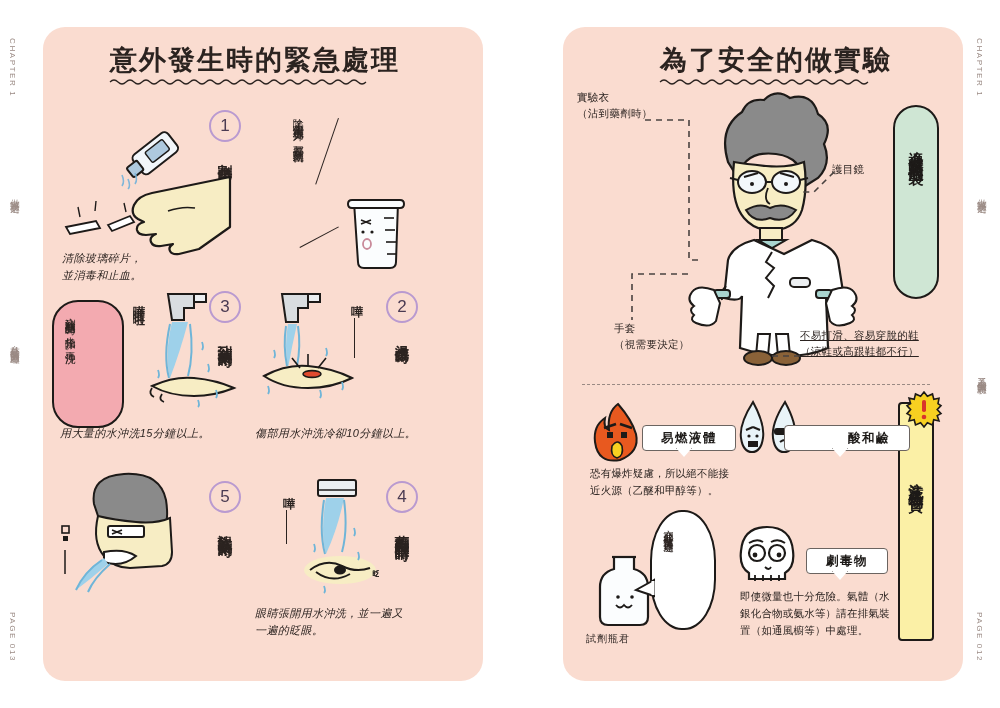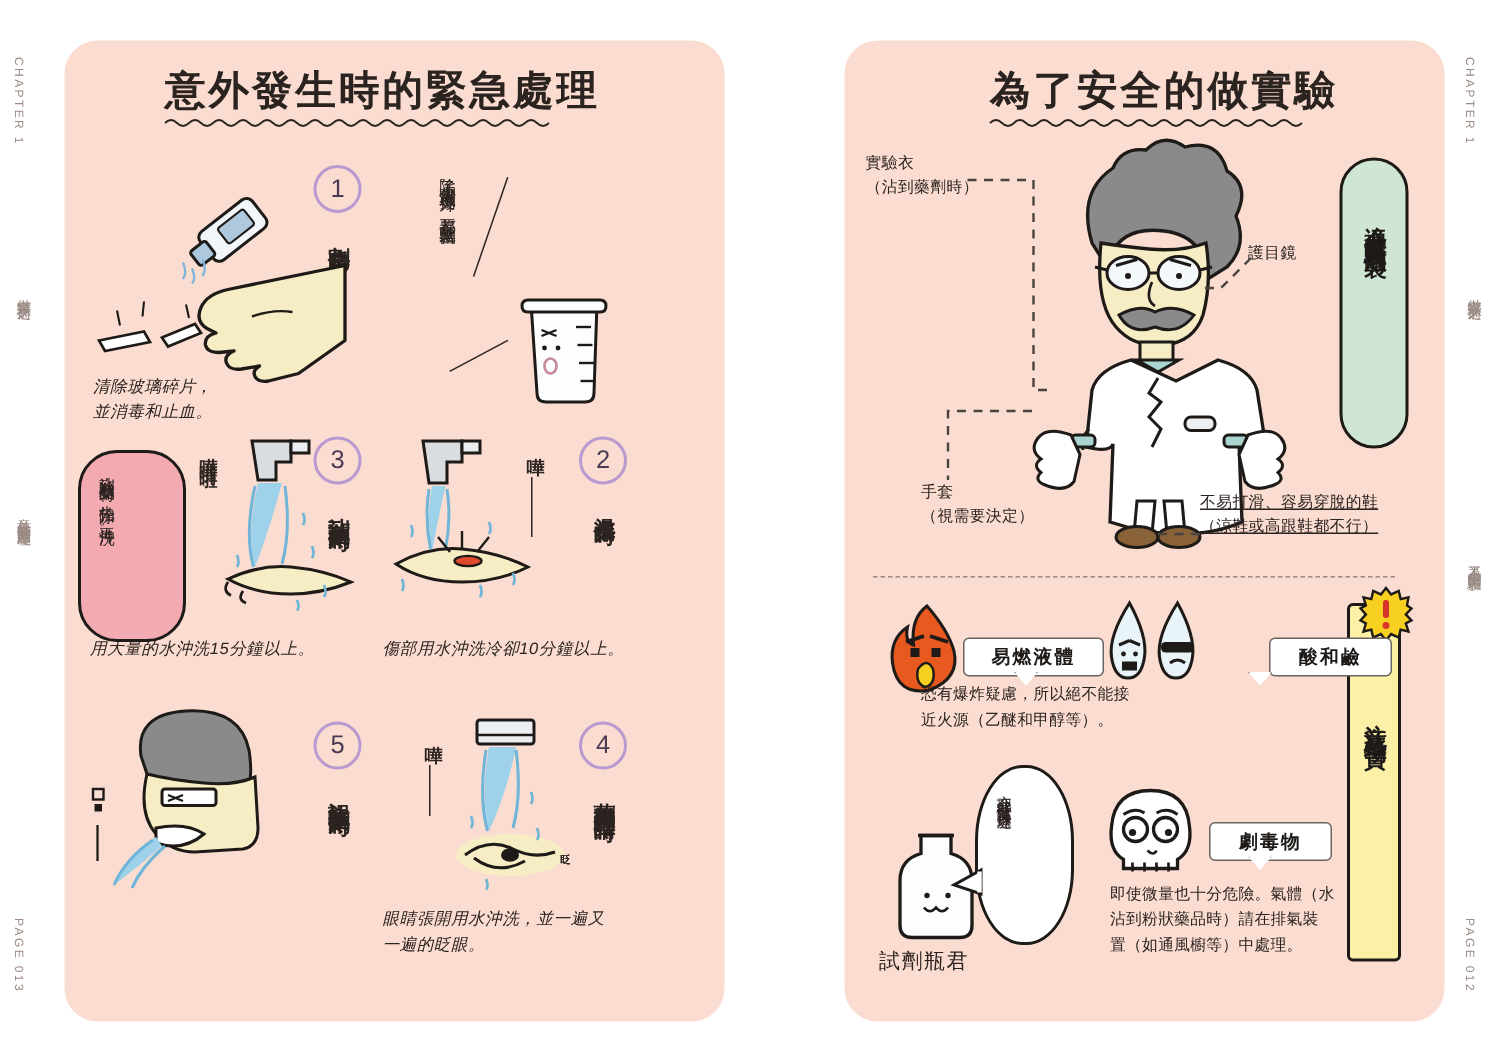--- a/index.html
+++ b/index.html
@@ -71,21 +71,21 @@
            letter-spacing:0.2px;}
 
   .dashline{position:absolute;border-top:1.5px dashed #9a8a84;}
   .solidline{position:absolute;background:#2b2320;}
   svg{display:block;overflow:visible;}
   .bubble-white{position:absolute;background:#fff;border:2px solid #1d1a18;
                 border-radius:48%/42%;}
   .bubbletext{position:absolute;writing-mode:vertical-rl;font-size:10px;
               color:#2b2320;line-height:1.7;letter-spacing:1.5px;
               font-family:"DejaVu Serif",serif;}
-  .charlabel{position:absolute;font-size:14px;color:#2b2320;letter-spacing:1px;}
+  .charlabel{position:absolute;font-size:10px;color:#2b2320;letter-spacing:1px;}
 </style>
 </head>
 <body>
 
 <div class="spread">
 
   <div class="page" id="page-left"></div>
 
   <div class="margin lat" style="left:8px;top:38px;">CHAPTER 1</div>
   <div class="margin cjk" style="left:8px;top:192px;">做實驗之前</div>
@@ -303,21 +303,21 @@
     <path d="M24 190 q-16 -6 -22 2 q-6 8 2 14 q-6 4 0 9 q-5 5 2 8 q14 6 20 -2 l4 -18 Z" fill="#fff" stroke="#1d1a18" stroke-width="2"></path>
     <path d="M142 190 q16 -6 22 2 q6 8 -2 14 q6 4 0 9 q5 5 -2 8 q-14 6 -20 -2 l-4 -18 Z" fill="#fff" stroke="#1d1a18" stroke-width="2"></path>
 
     <path d="M66 256 l2 -22 h12 l-2 22 Z" fill="#fff" stroke="#1d1a18" stroke-width="2"></path>
     <path d="M88 256 l-2 -22 h12 l2 22 Z" fill="#fff" stroke="#1d1a18" stroke-width="2"></path>
 
     <ellipse cx="68" cy="258" rx="14" ry="7" fill="#8a6238" stroke="#1d1a18" stroke-width="2"></ellipse>
     <ellipse cx="96" cy="258" rx="14" ry="7" fill="#8a6238" stroke="#1d1a18" stroke-width="2"></ellipse>
   </svg>
 
-  <div class="callout" style="left:577px;top:102px;">
+  <div class="callout" style="left:577px;top:90px;">
     <div>實驗衣</div>
     <div>（沾到藥劑時）</div>
   </div>
   <svg style="position:absolute;left:645px;top:112px;" width="60" height="155">
     <path d="M0 8 H44 V148 H56" fill="none" stroke="#4a4340" stroke-width="1.6" stroke-dasharray="6 5"></path>
   </svg>
 
   <div class="callout" style="left:832px;top:162px;">
     <div>護目鏡</div>
   </div>
@@ -357,50 +357,50 @@
   <svg style="position:absolute;left:592px;top:402px;" width="52" height="62">
     <path d="M26 2 q14 16 18 30 q4 18 -16 26 q-22 4 -25 -18 q-2 -16 10 -24
              q-2 10 4 12 q-2 -18 9 -26 Z" fill="#e8591f" stroke="#1d1a18" stroke-width="2"></path>
     <path d="M20 44 q6 -8 10 0 q2 10 -5 12 q-7 -2 -5 -12 Z" fill="#f7d021" stroke="#1d1a18" stroke-width="1.6"></path>
     <path d="M12 26 l12 -4 M40 26 l-12 -4" stroke="#1d1a18" stroke-width="2.6"></path>
     <rect x="15" y="30" width="6" height="6" fill="#1d1a18"></rect>
     <rect x="29" y="30" width="6" height="6" fill="#1d1a18"></rect>
   </svg>
   <div class="tag" style="left:642px;top:425px;width:92px;height:24px;">易燃液體</div>
   <div class="tagnotch" style="left:676px;top:448px;"></div>
-  <div class="hz-body" style="left:590px;top:455px;white-space:pre-line;margin-left:24px;">恐有爆炸疑慮，所以絕不能接
+  <div class="hz-body" style="left:590px;top:465px;white-space:pre-line;">恐有爆炸疑慮，所以絕不能接
 近火源（乙醚和甲醇等）。</div>
 
   <svg style="position:absolute;left:737px;top:400px;" width="66" height="62">
     <path d="M16 2 q12 22 10 36 q-2 14 -11 14 q-9 0 -11 -14 q-2 -14 12 -36 Z" fill="#e9f4f8" stroke="#1d1a18" stroke-width="2"></path>
     <path d="M48 2 q12 22 10 36 q-2 14 -11 14 q-9 0 -11 -14 q-2 -14 12 -36 Z" fill="#e9f4f8" stroke="#1d1a18" stroke-width="2"></path>
     <path d="M9 30 l7 -3 M23 30 l-7 -3" stroke="#1d1a18" stroke-width="2"></path>
     <circle cx="12" cy="36" r="1.6" fill="#1d1a18"></circle>
     <circle cx="20" cy="36" r="1.6" fill="#1d1a18"></circle>
     <rect x="11" y="41" width="10" height="6" fill="#1d1a18"></rect>
     <rect x="37" y="28" width="22" height="7" rx="3" fill="#1d1a18"></rect>
     <path d="M43 42 q5 -4 10 0" stroke="#1d1a18" stroke-width="2" fill="none"></path>
   </svg>
-  <div class="tag" style="left:846px;top:425px;width:80px;height:24px;">酸和鹼</div>
+  <div class="tag" style="left:784px;top:425px;width:80px;height:24px;padding-left:44px;">酸和鹼</div>
   <div class="tagnotch" style="left:832px;top:448px;"></div>
 
   <svg style="position:absolute;left:737px;top:525px;" width="60" height="60">
     <path d="M30 2 q24 0 26 24 q2 16 -8 22 l0 6 h-36 l0 -6 q-10 -6 -8 -22 q2 -24 26 -24 Z" fill="#fff" stroke="#1d1a18" stroke-width="2.2"></path>
     <circle cx="20" cy="28" r="8" fill="#fff" stroke="#1d1a18" stroke-width="2.2"></circle>
     <circle cx="40" cy="28" r="8" fill="#fff" stroke="#1d1a18" stroke-width="2.2"></circle>
     <circle cx="18" cy="30" r="2.4" fill="#1d1a18"></circle>
     <circle cx="42" cy="30" r="2.4" fill="#1d1a18"></circle>
     <path d="M12 18 q8 -5 14 -1 M34 17 q7 -4 14 1" stroke="#1d1a18" stroke-width="2" fill="none"></path>
     <path d="M28 42 q4 4 6 0" stroke="#1d1a18" stroke-width="1.8" fill="none"></path>
     <path d="M18 50 v6 M26 50 v6 M34 50 v6 M42 50 v6" stroke="#1d1a18" stroke-width="1.8"></path>
   </svg>
   <div class="tag" style="left:806px;top:548px;width:80px;height:24px;">劇毒物</div>
   <div class="tagnotch" style="left:832px;top:571px;"></div>
   <div class="hz-body" style="left:740px;top:588px;white-space:pre-line;">即使微量也十分危險。氣體（水
-沾到粉狀藥品時）請在排氣裝
+銀化合物或氨水等）請在排氣裝
 置（如通風櫥等）中處理。</div>
 
   <svg style="position:absolute;left:596px;top:555px;" width="56" height="74">
     <path d="M18 2 h20 v12 q14 4 14 18 v30 q0 8 -8 8 h-32 q-8 0 -8 -8 v-30 q0 -14 14 -18 Z" fill="#fbfdfe" stroke="#1d1a18" stroke-width="2.2"></path>
     <path d="M16 2 h24" stroke="#1d1a18" stroke-width="2.2"></path>
     <circle cx="22" cy="42" r="1.8" fill="#1d1a18"></circle>
     <circle cx="36" cy="42" r="1.8" fill="#1d1a18"></circle>
     <path d="M20 50 q4 5 8 0 q4 5 8 0" stroke="#1d1a18" stroke-width="1.8" fill="none"></path>
   </svg>
   <div class="charlabel" style="left:586px;top:632px;">試劑瓶君</div>

